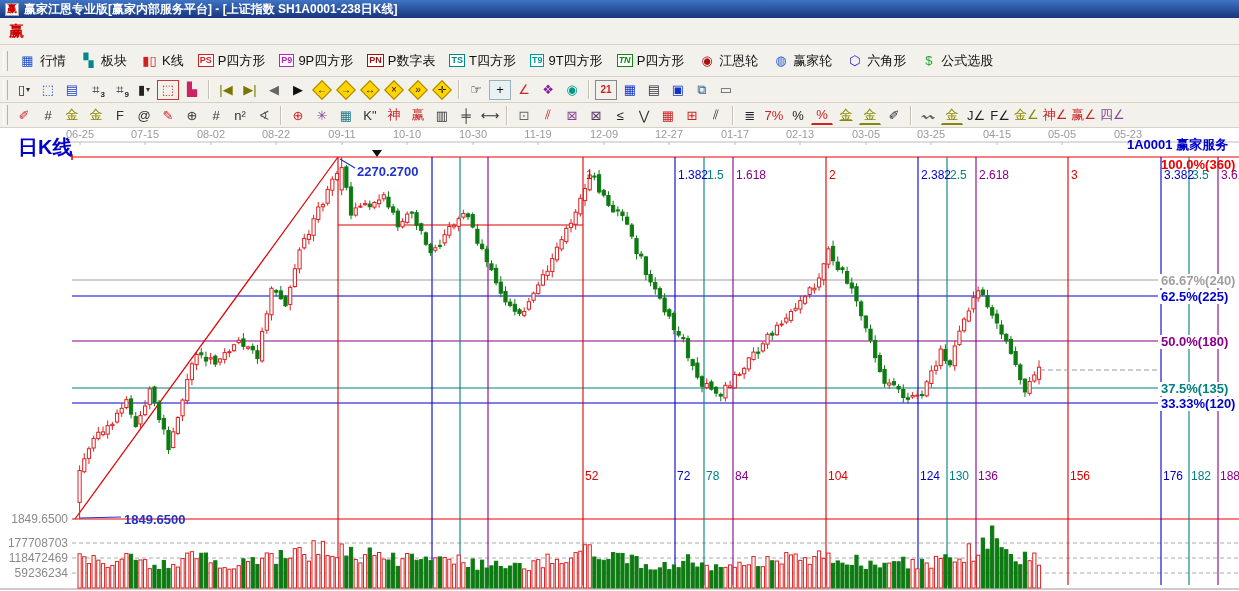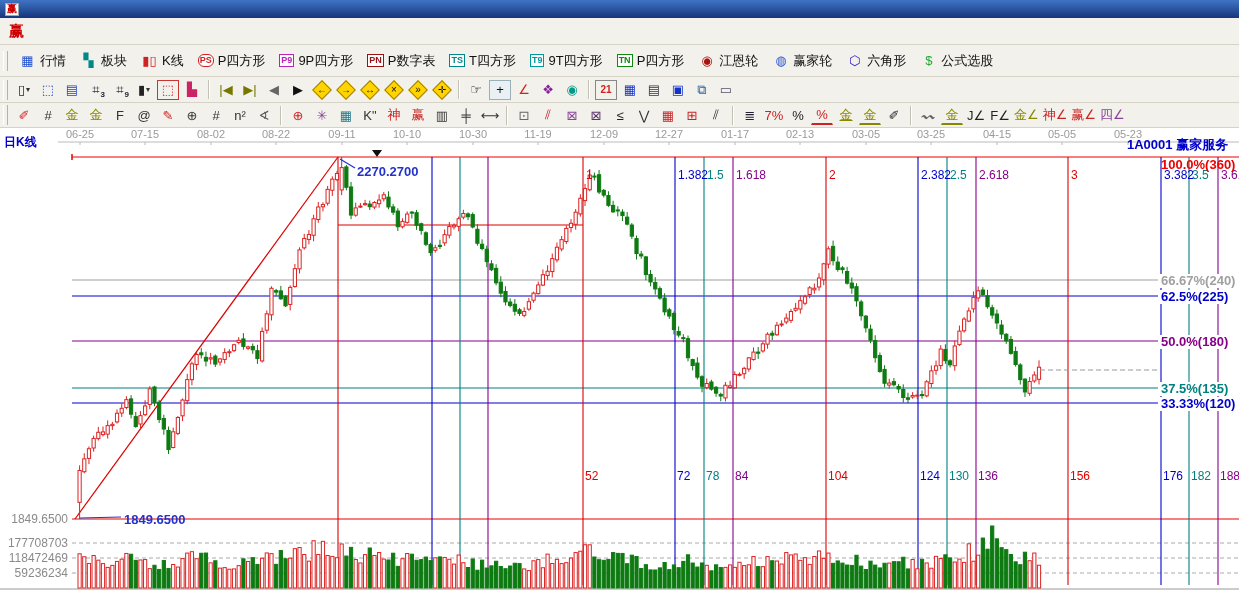--- a/index.html
+++ b/index.html
@@ -26,29 +26,30 @@
   .ibtn.active{border:1px solid #c33}
   .ibtn.pressed{border:1px solid #9ab0b8;background:#e9f1f5}
   .ibtn .sub{position:absolute;right:1px;bottom:0;font-size:8px;font-weight:bold;color:#223}
   .ibtn .dd{font-size:8px;color:#333;margin-left:1px}
   .dia{position:relative;width:22px;height:20px;display:inline-flex;align-items:center;justify-content:center;margin:0 1px}
   .dia .sq{width:12px;height:12px;background:#ffd400;border:1px solid #a37f00;transform:rotate(45deg)}
   .dia .gl{position:absolute;font-size:10px;color:#111;line-height:10px}
   .chart{position:relative;width:1239px;height:463px;background:#fff}
   .chart svg{position:absolute;left:0;top:0}
   .flt{position:absolute;font-weight:bold;color:#0000cc;white-space:nowrap}
-  #period-label{left:4px;top:6px;font-size:12px}
+  #period-label{left:18px;top:6px;font-size:20px}
   #symbol-label{left:1127px;top:8px;font-size:13px}
 </style>
 </head>
 <body>
 
 <div>
   <div class="titlebar">
     <span class="app-logo">赢</span>
+    <span>赢家江恩专业版[赢家内部服务平台] - [上证指数  SH1A0001-238日K线]</span>
   </div>
 
   <div class="menubar">
     <span class="menu-logo">赢</span>
   </div>
 
   <div class="tb tb1" id="toolbar1">
       <span class="grip"></span>
       <span class="btn1">
         <span class="icon1" style="color: rgb(27, 79, 208);">▦</span>
@@ -56,41 +57,41 @@
       </span>
       <span class="btn1">
         <span class="icon1" style="color: rgb(0, 136, 136);">▚</span>
         <span>板块</span>
       </span>
       <span class="btn1">
         <span class="icon1" style="color: rgb(204, 34, 34);">▮▯</span>
         <span>K线</span>
       </span>
       <span class="btn1">
-        <span class="boxletter" style="color: rgb(204, 34, 34); border-color: rgb(204, 34, 34); border-radius: 6px;">PS</span>
+        <span class="boxletter" style="color: rgb(204, 34, 34); border-color: rgb(204, 34, 34);">PS</span>
         <span>P四方形</span>
       </span>
       <span class="btn1">
         <span class="boxletter" style="color: rgb(187, 34, 187); border-color: rgb(187, 34, 187);">P9</span>
         <span>9P四方形</span>
       </span>
       <span class="btn1">
         <span class="boxletter" style="color: rgb(153, 17, 17); border-color: rgb(153, 17, 17);">PN</span>
         <span>P数字表</span>
       </span>
       <span class="btn1">
         <span class="boxletter" style="color: rgb(0, 136, 136); border-color: rgb(0, 136, 136);">TS</span>
         <span>T四方形</span>
       </span>
       <span class="btn1">
         <span class="boxletter" style="color: rgb(0, 153, 153); border-color: rgb(0, 153, 153);">T9</span>
         <span>9T四方形</span>
       </span>
       <span class="btn1">
-        <span class="boxletter" style="color: rgb(17, 136, 17); border-color: rgb(17, 136, 17);">TN</span>
+        <span class="boxletter" style="color: rgb(17, 136, 17); border-color: rgb(17, 136, 17); font-style: italic;">TN</span>
         <span>P四方形</span>
       </span>
       <span class="btn1">
         <span class="icon1" style="color: rgb(170, 17, 17);">◉</span>
         <span>江恩轮</span>
       </span>
       <span class="btn1">
         <span class="icon1" style="color: rgb(27, 79, 208);">◍</span>
         <span>赢家轮</span>
       </span>

